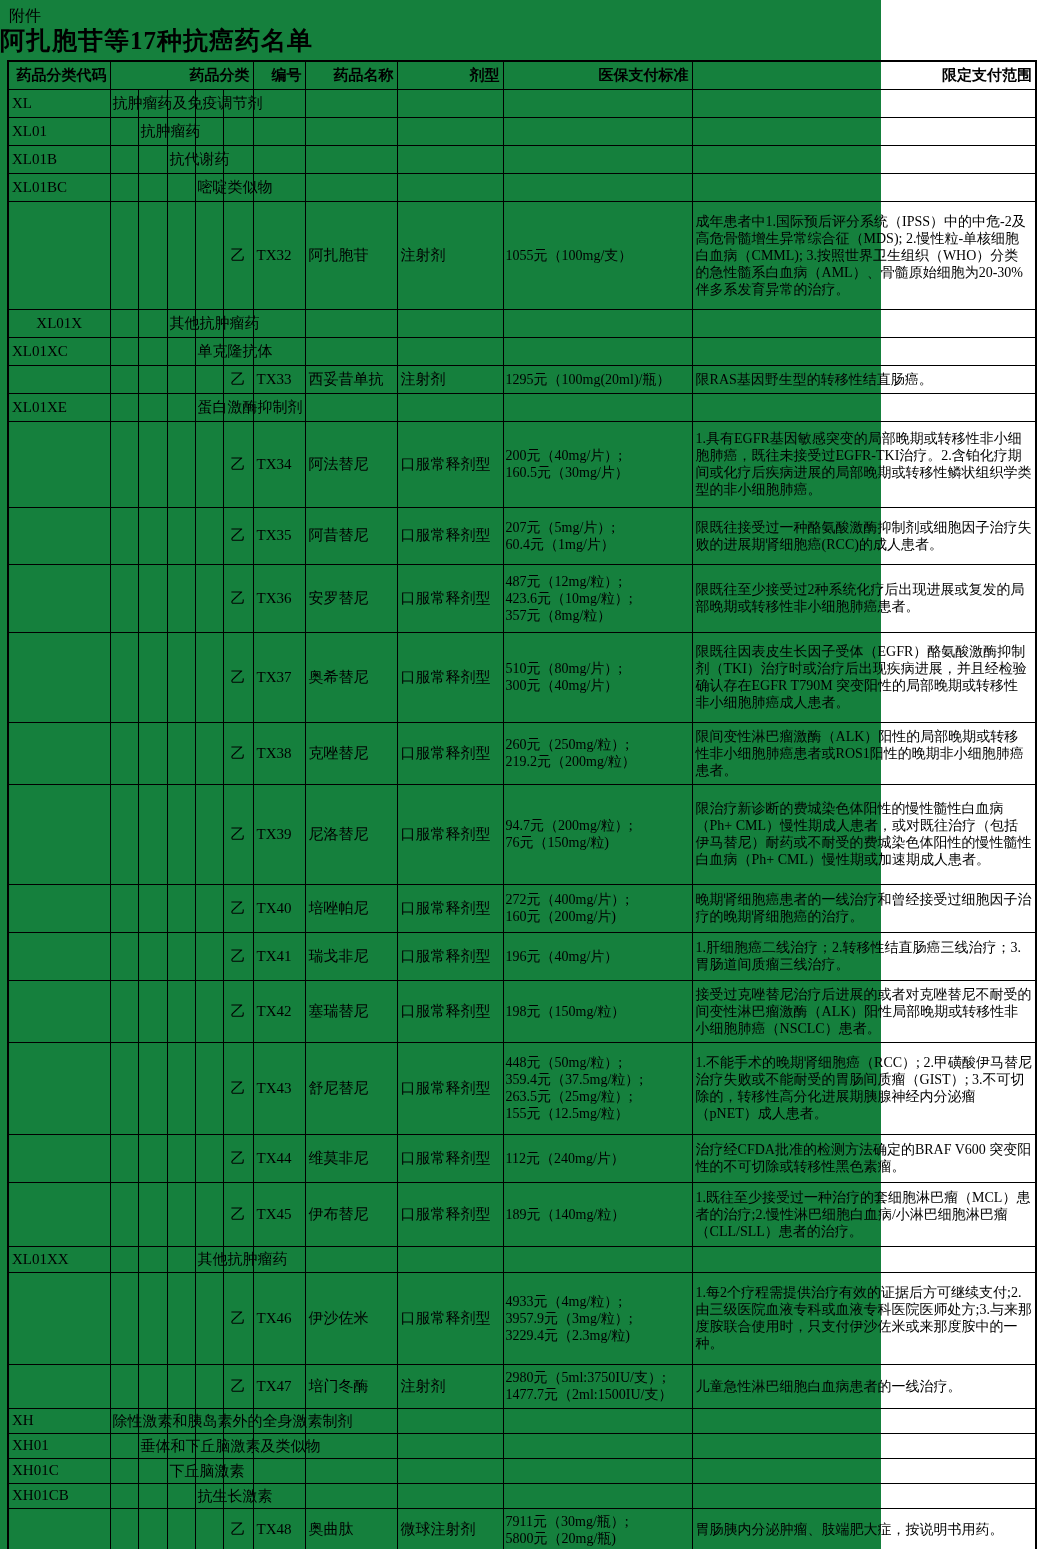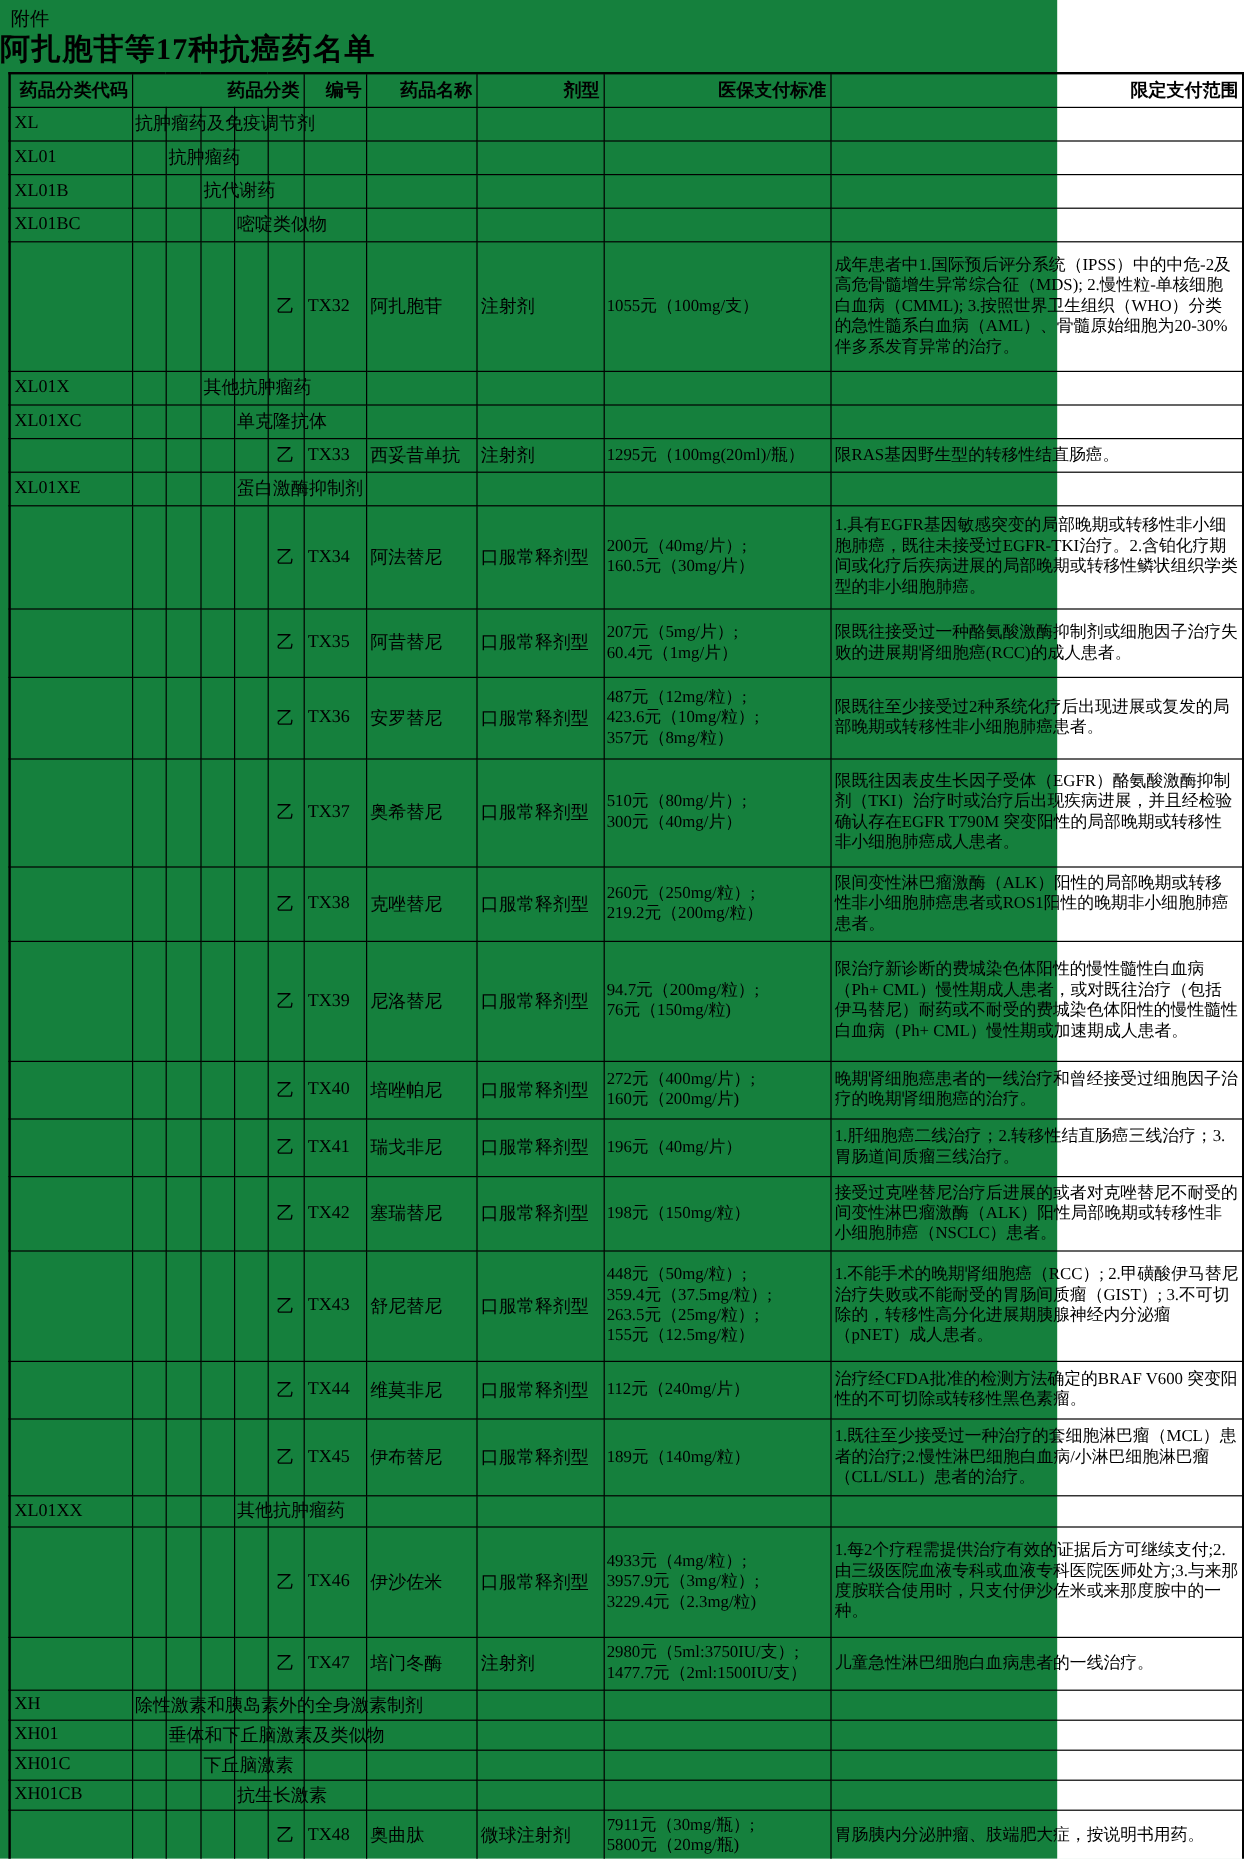--- a/index.html
+++ b/index.html
@@ -133,21 +133,21 @@
           <td class="sub"></td>
           <td class="sub"></td>
           <td class="sub"></td>
           <td class="cls">乙</td>
           <td class="no">TX32</td>
           <td class="name">阿扎胞苷</td>
           <td class="form">注射剂</td>
           <td class="price">1055元（100mg/支）</td>
           <td class="scope">成年患者中1.国际预后评分系统（IPSS）中的中危-2及高危骨髓增生异常综合征（MDS); 2.慢性粒-单核细胞白血病（CMML); 3.按照世界卫生组织（WHO）分类的急性髓系白血病（AML）、骨髓原始细胞为20-30%伴多系发育异常的治疗。</td>
         </tr>
-        <tr style="height: 28px;">
+        <tr style="height: 28px; text-align: center;">
           <td class="code">XL01X</td>
           <td class="sub"></td>
           <td class="sub"></td>
           <td class="sub">
             <div class="cat-overlay">其他抗肿瘤药</div>
           </td>
           <td class="sub"></td>
           <td class="sub"></td>
           <td class="no"></td>
           <td class="name"></td>

